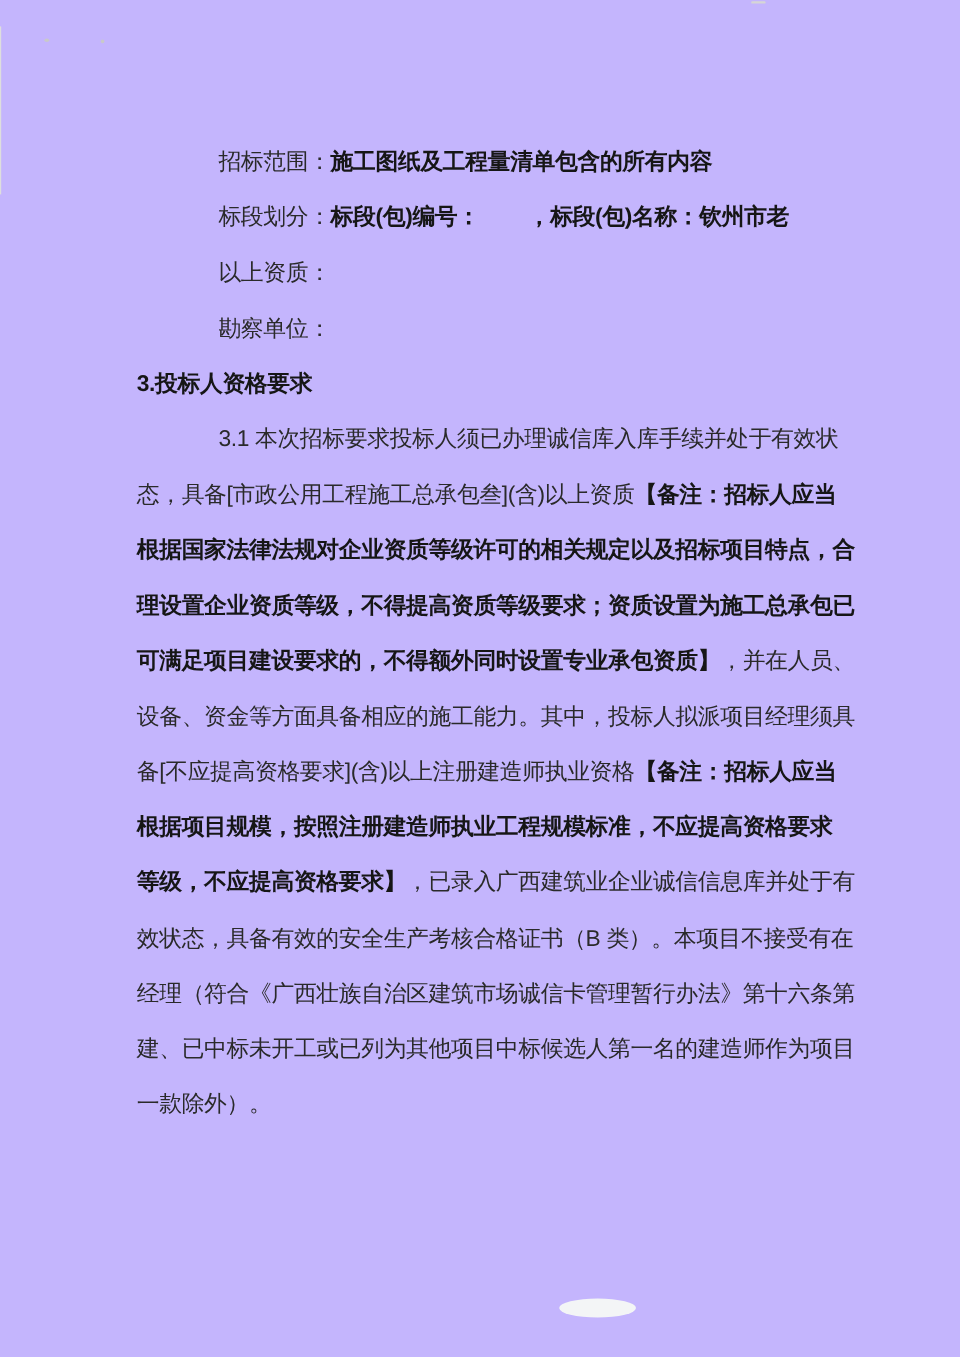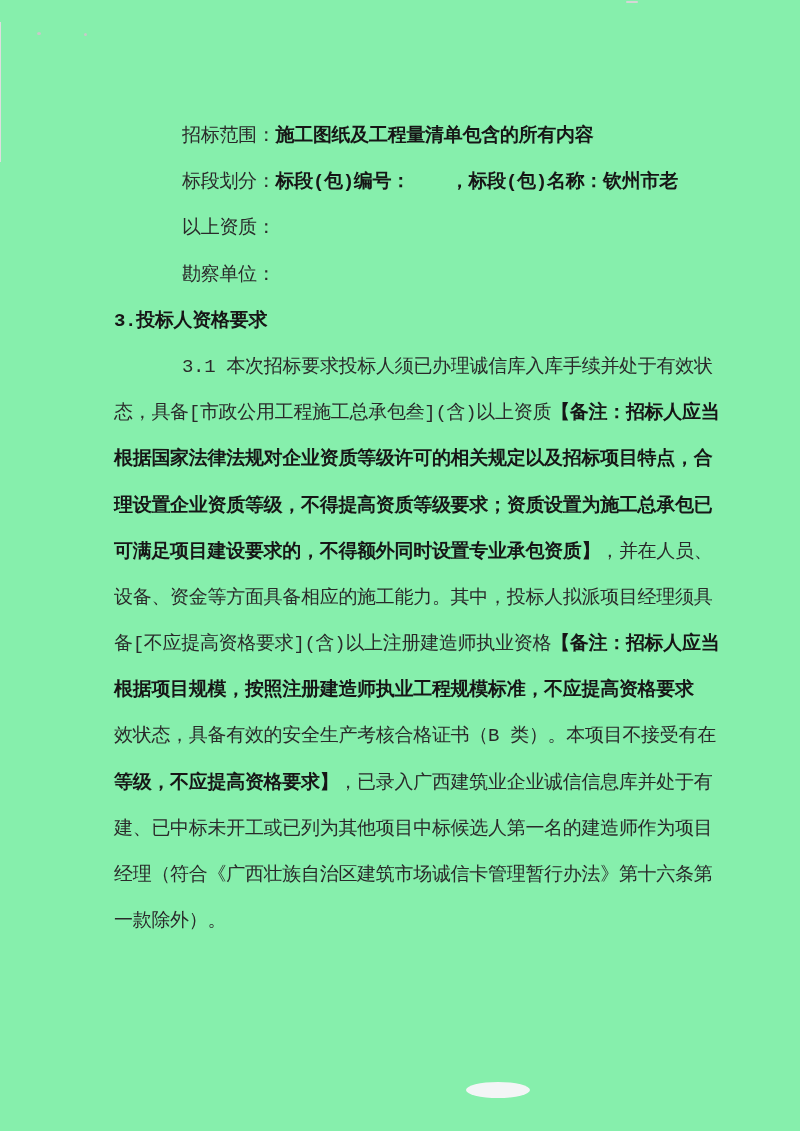--- a/index.html
+++ b/index.html
@@ -4,23 +4,23 @@
 <style>
   html, body {
     margin: 0;
     padding: 0;
     background: #e9e9e9;
   }
   .page {
     position: relative;
     width: 800px;
     height: 1131px;
-    background: #86efac;
+    background: #c4b5fd;
     overflow: hidden;
-    font-family: Liberation Mono, monospace;
+    font-family: Liberation Sans, sans-serif;
   }
   .content {
     position: absolute;
     left: 114px;
     top: 113px;
     width: 580px;
   }
   .line {
     height: 46.2px;
     line-height: 46.2px;
@@ -76,19 +76,19 @@
       <div class="line indent"><span class="seg-regular">勘察单位：</span></div>
       <div class="line"><span class="seg-bold">3.投标人资格要求</span></div>
       <div class="line indent"><span class="seg-regular">3.1 本次招标要求投标人须已办理诚信库入库手续并处于有效状</span></div>
       <div class="line"><span class="seg-regular">态，具备[市政公用工程施工总承包叁](含)以上资质</span><span class="seg-bold">【备注：招标人应当</span></div>
       <div class="line"><span class="seg-bold">根据国家法律法规对企业资质等级许可的相关规定以及招标项目特点，合</span></div>
       <div class="line"><span class="seg-bold">理设置企业资质等级，不得提高资质等级要求；资质设置为施工总承包已</span></div>
       <div class="line"><span class="seg-bold">可满足项目建设要求的，不得额外同时设置专业承包资质】</span><span class="seg-regular">，并在人员、</span></div>
       <div class="line"><span class="seg-regular">设备、资金等方面具备相应的施工能力。其中，投标人拟派项目经理须具</span></div>
       <div class="line"><span class="seg-regular">备[不应提高资格要求](含)以上注册建造师执业资格</span><span class="seg-bold">【备注：招标人应当</span></div>
       <div class="line"><span class="seg-bold">根据项目规模，按照注册建造师执业工程规模标准，不应提高资格要求</span></div>
+      <div class="line"><span class="seg-bold">等级，不应提高资格要求】</span><span class="seg-regular">，已录入广西建筑业企业诚信信息库并处于有</span></div>
       <div class="line"><span class="seg-regular">效状态，具备有效的安全生产考核合格证书（B 类）。本项目不接受有在</span></div>
-      <div class="line"><span class="seg-bold">等级，不应提高资格要求】</span><span class="seg-regular">，已录入广西建筑业企业诚信信息库并处于有</span></div>
+      <div class="line"><span class="seg-regular">经理（符合《广西壮族自治区建筑市场诚信卡管理暂行办法》第十六条第</span></div>
       <div class="line"><span class="seg-regular">建、已中标未开工或已列为其他项目中标候选人第一名的建造师作为项目</span></div>
-      <div class="line"><span class="seg-regular">经理（符合《广西壮族自治区建筑市场诚信卡管理暂行办法》第十六条第</span></div>
       <div class="line"><span class="seg-regular">一款除外）。</span></div>
     </div>
 </div>
 
 </body></html>

